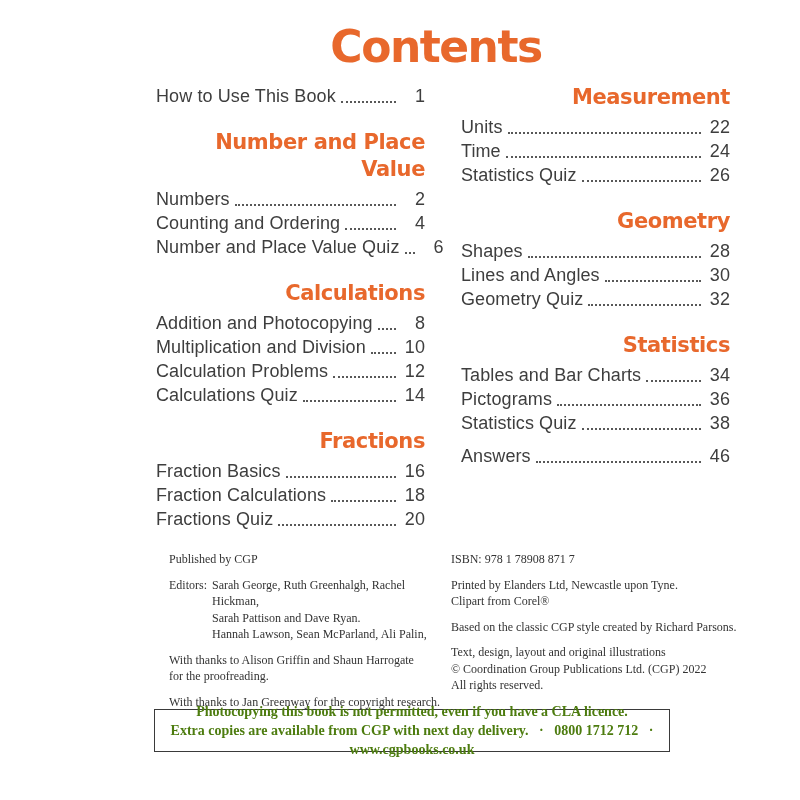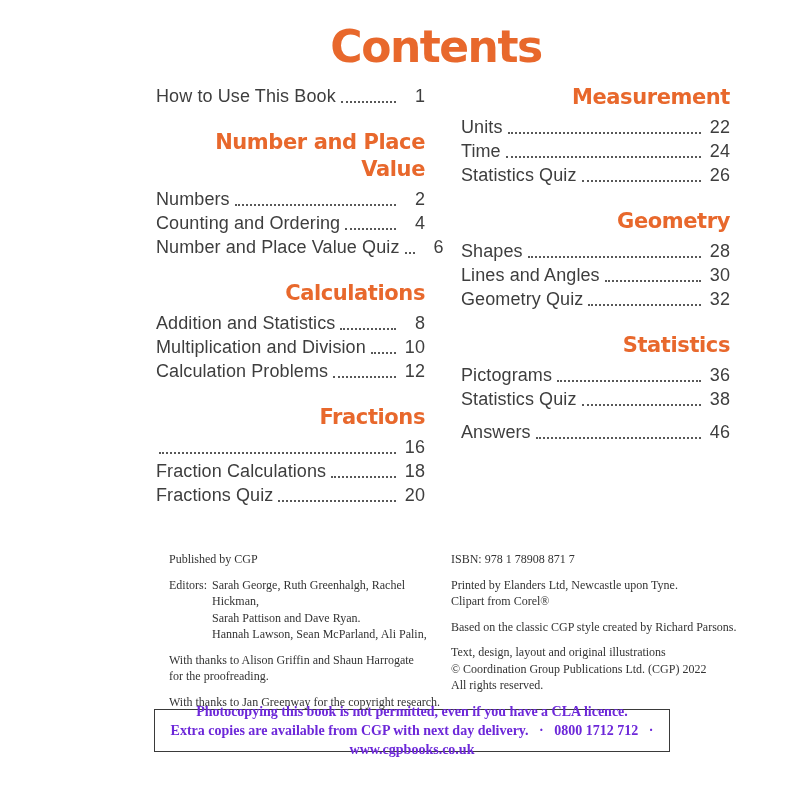--- a/index.html
+++ b/index.html
@@ -82,21 +82,21 @@
     background: #ffffff;
     display: flex;
     flex-direction: column;
     align-items: center;
     justify-content: center;
     text-align: center;
     font-family: "Liberation Serif", serif;
     font-size: 14px;
     line-height: 19px;
     font-weight: 700;
-    color: #6d28d9;
+    color: #4d7c0f;
     white-space: pre-wrap;
   }
 </style>
 </head>
 <body>
 
 <div class="page">
 
   <h1 class="page-title">Contents</h1>
 
@@ -123,38 +123,44 @@
           </div>
           <div class="toc-entry">
             <span class="lbl">Number and Place Value Quiz</span>
             <span class="leader"></span>
             <span class="num">6</span>
           </div>
         </div>
         <div class="toc-section">
           <div class="toc-heading">Calculations</div>
           <div class="toc-entry">
-            <span class="lbl">Addition and Statistics</span>
+            <span class="lbl">Addition and Photocopying</span>
             <span class="leader"></span>
             <span class="num">8</span>
           </div>
           <div class="toc-entry">
             <span class="lbl">Multiplication and Division</span>
             <span class="leader"></span>
             <span class="num">10</span>
           </div>
           <div class="toc-entry">
             <span class="lbl">Calculation Problems</span>
             <span class="leader"></span>
             <span class="num">12</span>
           </div>
+          <div class="toc-entry">
+            <span class="lbl">Calculations Quiz</span>
+            <span class="leader"></span>
+            <span class="num">14</span>
+          </div>
         </div>
         <div class="toc-section">
           <div class="toc-heading">Fractions</div>
           <div class="toc-entry">
+            <span class="lbl">Fraction Basics</span>
             <span class="leader"></span>
             <span class="num">16</span>
           </div>
           <div class="toc-entry">
             <span class="lbl">Fraction Calculations</span>
             <span class="leader"></span>
             <span class="num">18</span>
           </div>
           <div class="toc-entry">
             <span class="lbl">Fractions Quiz</span>
@@ -195,20 +201,25 @@
             <span class="num">30</span>
           </div>
           <div class="toc-entry">
             <span class="lbl">Geometry Quiz</span>
             <span class="leader"></span>
             <span class="num">32</span>
           </div>
         </div>
         <div class="toc-section">
           <div class="toc-heading">Statistics</div>
+          <div class="toc-entry">
+            <span class="lbl">Tables and Bar Charts</span>
+            <span class="leader"></span>
+            <span class="num">34</span>
+          </div>
           <div class="toc-entry">
             <span class="lbl">Pictograms</span>
             <span class="leader"></span>
             <span class="num">36</span>
           </div>
           <div class="toc-entry">
             <span class="lbl">Statistics Quiz</span>
             <span class="leader"></span>
             <span class="num">38</span>
           </div>

